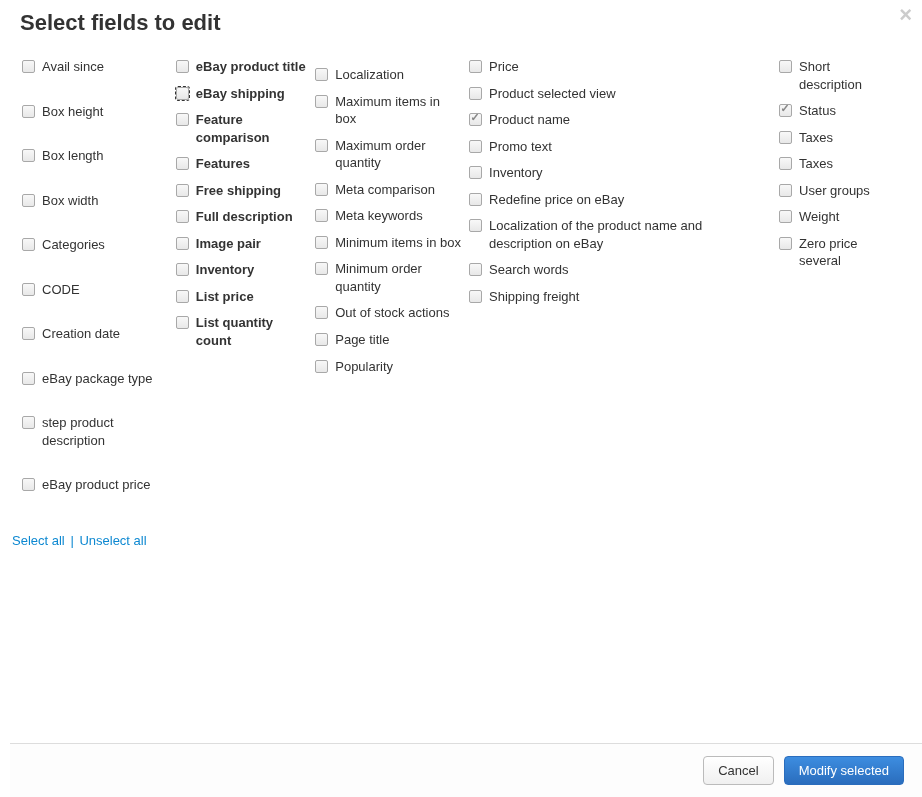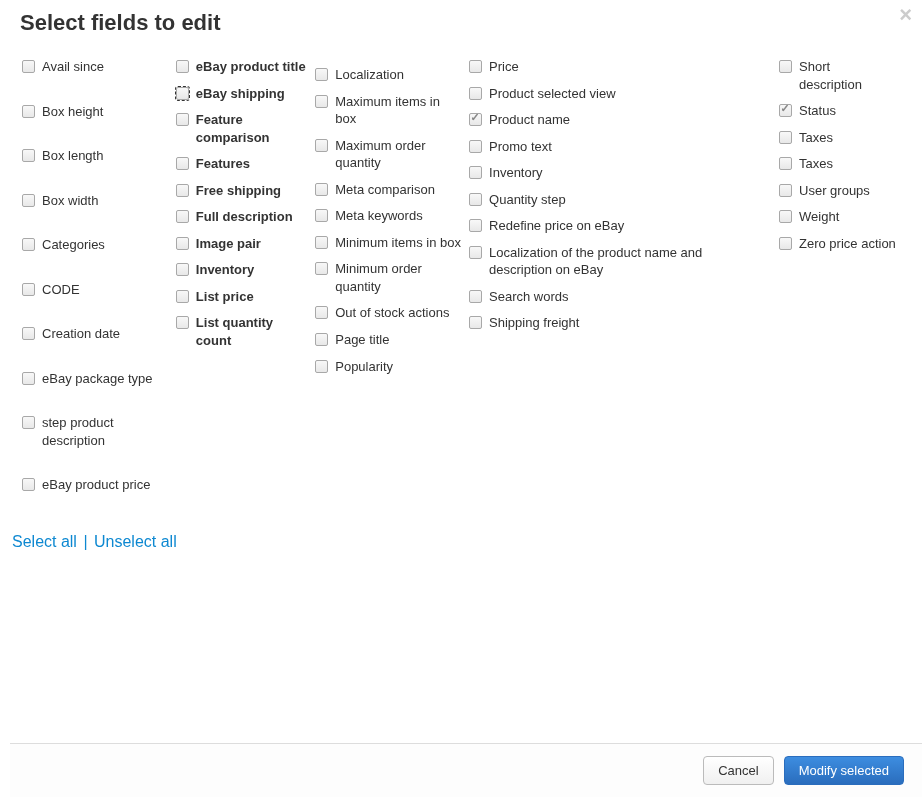--- a/index.html
+++ b/index.html
@@ -82,21 +82,21 @@
     }
     .field-label {
       font-size: 13px;
       color: #333;
       line-height: 1.35;
       cursor: default;
       padding-right: 8px;
     }
     .select-links {
       margin: 30px 0 15px 2px;
-      font-size: 16px;
+      font-size: 13px;
     }
     .select-links a {
       color: #0d88d1;
       text-decoration: none;
       cursor: pointer;
     }
     .select-links .sep {
       color: #0d88d1;
       margin: 0 2px;
     }
@@ -280,24 +280,20 @@
         <div class="field-row">
           <span class="cb"></span>
           <span class="field-label">Promo text</span>
         </div>
         <div class="field-row">
           <span class="cb"></span>
           <span class="field-label">Inventory</span>
         </div>
         <div class="field-row">
           <span class="cb"></span>
-          <span class="field-label">Quantity step</span>
-        </div>
-        <div class="field-row">
-          <span class="cb"></span>
           <span class="field-label">Redefine price on eBay</span>
         </div>
         <div class="field-row">
           <span class="cb"></span>
           <span class="field-label">Localization of the product name and description on eBay</span>
         </div>
         <div class="field-row">
           <span class="cb"></span>
           <span class="field-label">Search words</span>
         </div>
@@ -326,21 +322,21 @@
         <div class="field-row">
           <span class="cb"></span>
           <span class="field-label">User groups</span>
         </div>
         <div class="field-row">
           <span class="cb"></span>
           <span class="field-label">Weight</span>
         </div>
         <div class="field-row">
           <span class="cb"></span>
-          <span class="field-label">Zero price action</span>
+          <span class="field-label">Zero price several</span>
         </div>
       </div>
     </div>
 
   <div class="select-links">
     <a>Select all</a>
     <span class="sep">|</span>
     <a>Unselect all</a>
   </div>
 </div>

